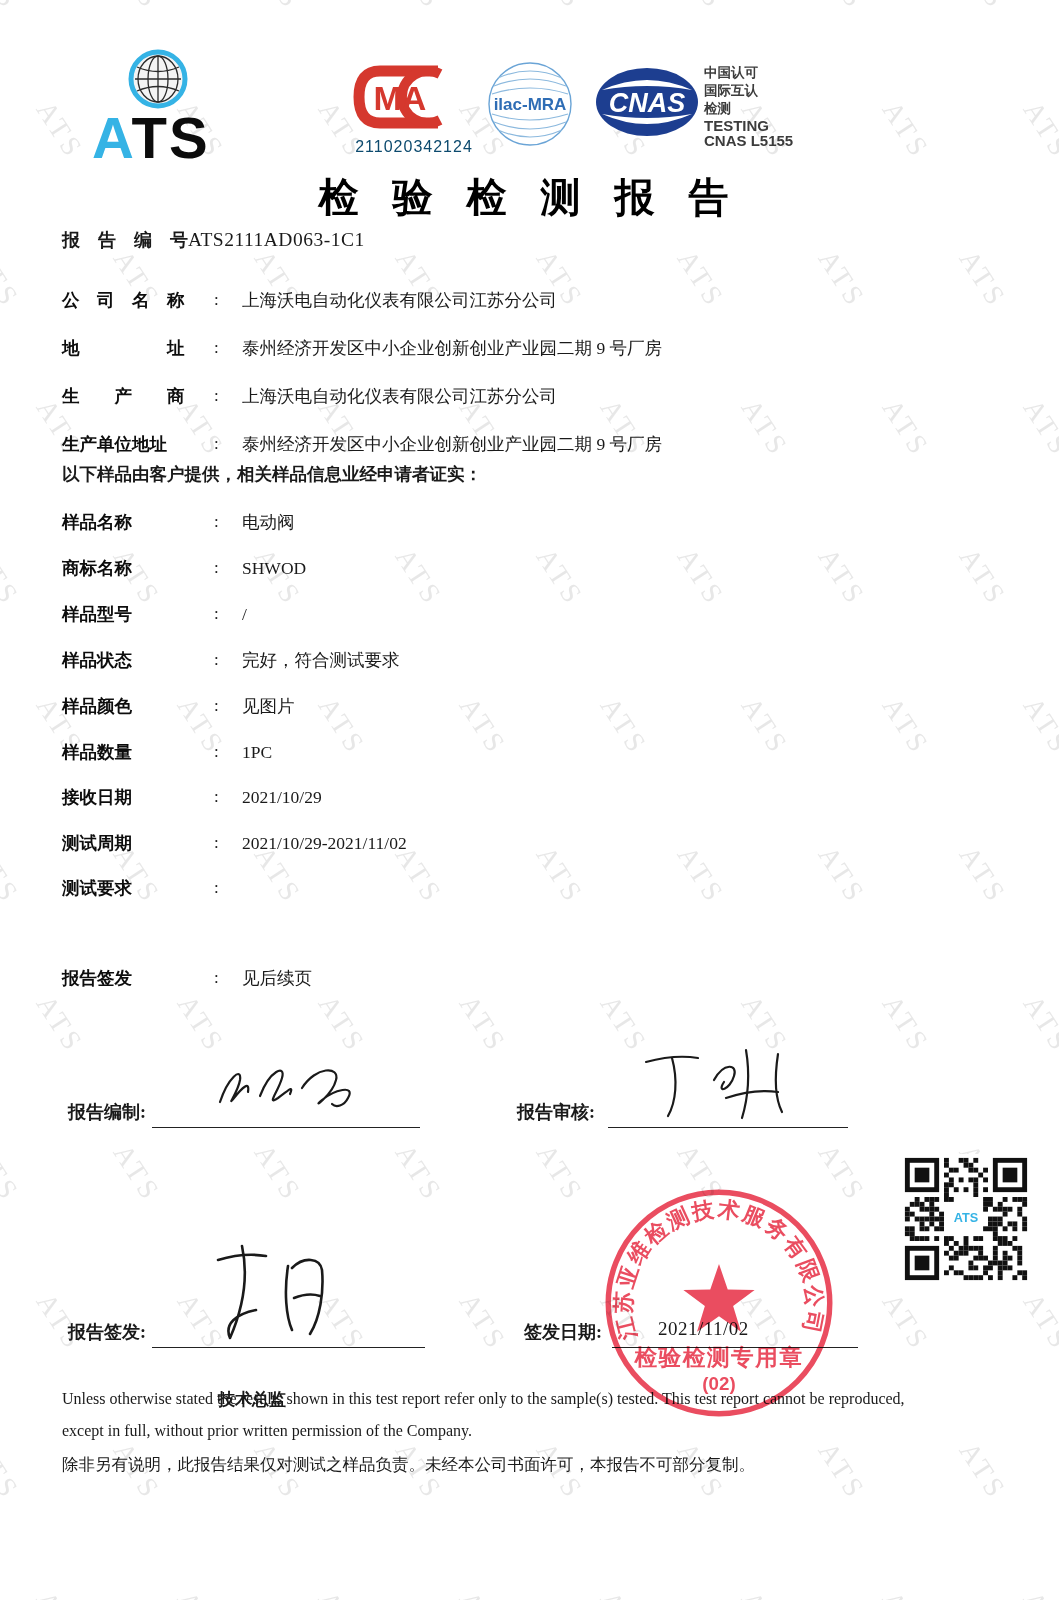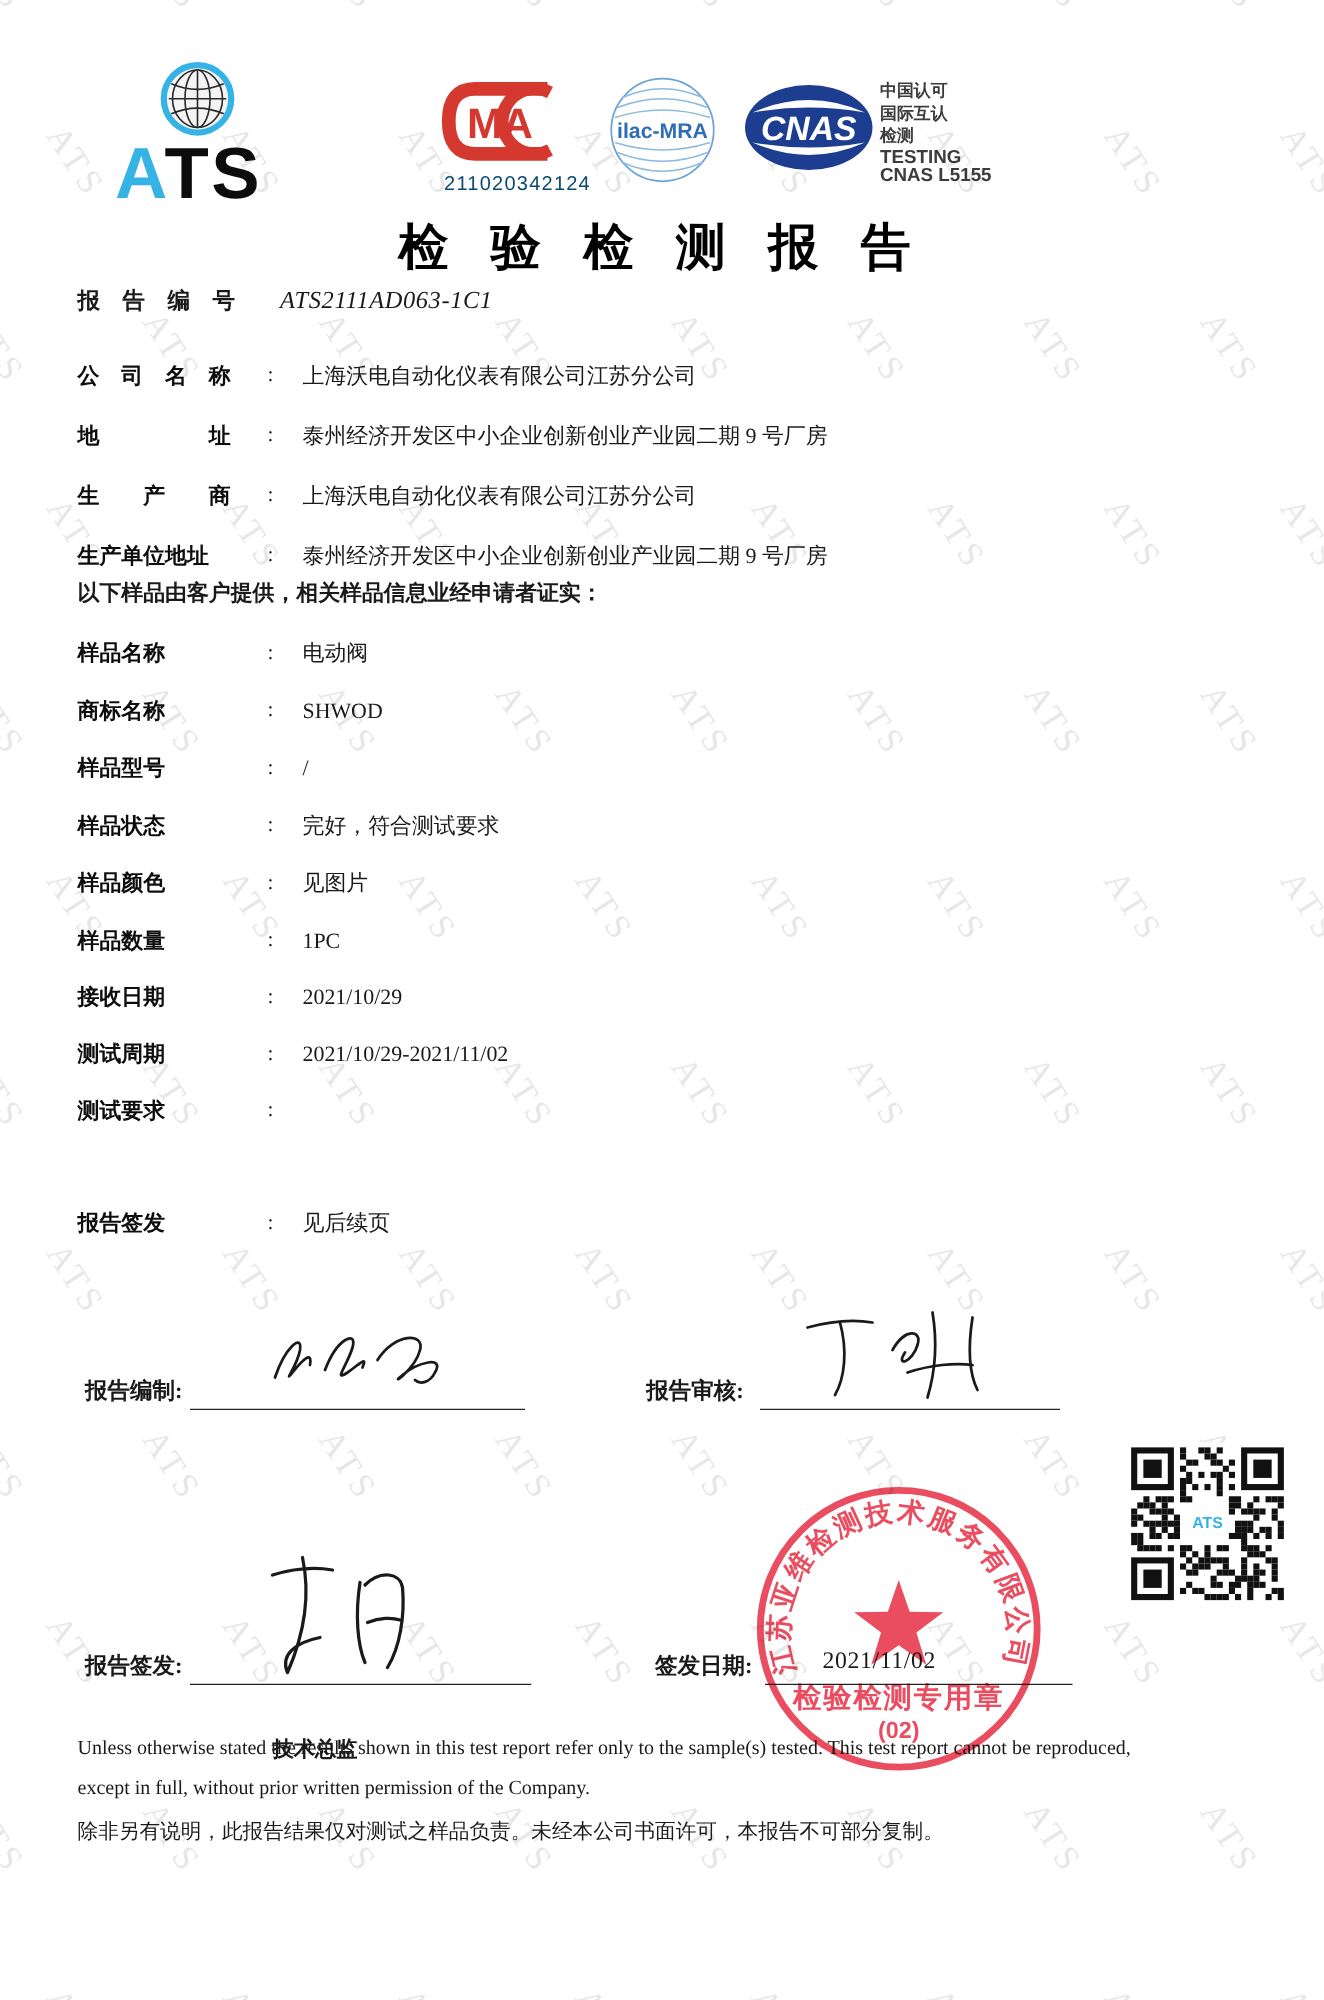--- a/index.html
+++ b/index.html
@@ -14,21 +14,21 @@
   .logo-num{color:#0c4a6e;font-size:16px;font-family:"Liberation Sans",sans-serif;
             text-align:center;margin-top:2px;letter-spacing:1px;}
   .cnas-info div{font-family:"Liberation Sans",sans-serif;color:#3c3c3c;}
   .cnas-zh{font-size:13.5px;font-weight:bold;line-height:18px;}
   .cnas-en{font-size:15px;font-weight:bold;line-height:15px;font-family:"Liberation Mono",monospace;}
   
   .title{position:absolute;top:170px;left:0;width:100%;text-align:center;
          font-size:40px;font-weight:bold;letter-spacing:12px;color:#000;z-index:1;}
   .repno{position:absolute;top:228px;left:62px;z-index:1;display:flex;align-items:baseline;}
   .repno .lab{font-family:"Liberation Sans",sans-serif;font-weight:bold;font-size:18px;white-space:pre;}
-  .repno .val{font-size:19.5px;margin-left:36px;letter-spacing:.5px;font-style:italic;}
+  .repno .val{font-size:19.5px;letter-spacing:.5px;}
   
   .frow{position:absolute;left:62px;width:960px;display:flex;align-items:center;z-index:1;}
   .flabel{width:152px;flex:none;font-weight:bold;font-size:17.5px;color:#0d0d0d;
           font-family:"Liberation Sans",sans-serif;white-space:pre;}
   .fcolon{width:28px;flex:none;font-size:17px;}
   .fvalue{font-size:17.5px;white-space:pre;}
   .note{position:absolute;left:62px;font-weight:bold;font-size:17.5px;z-index:1;
         font-family:"Liberation Sans",sans-serif;}
   .cont{position:absolute;font-size:17.5px;z-index:1;white-space:pre;}
   

